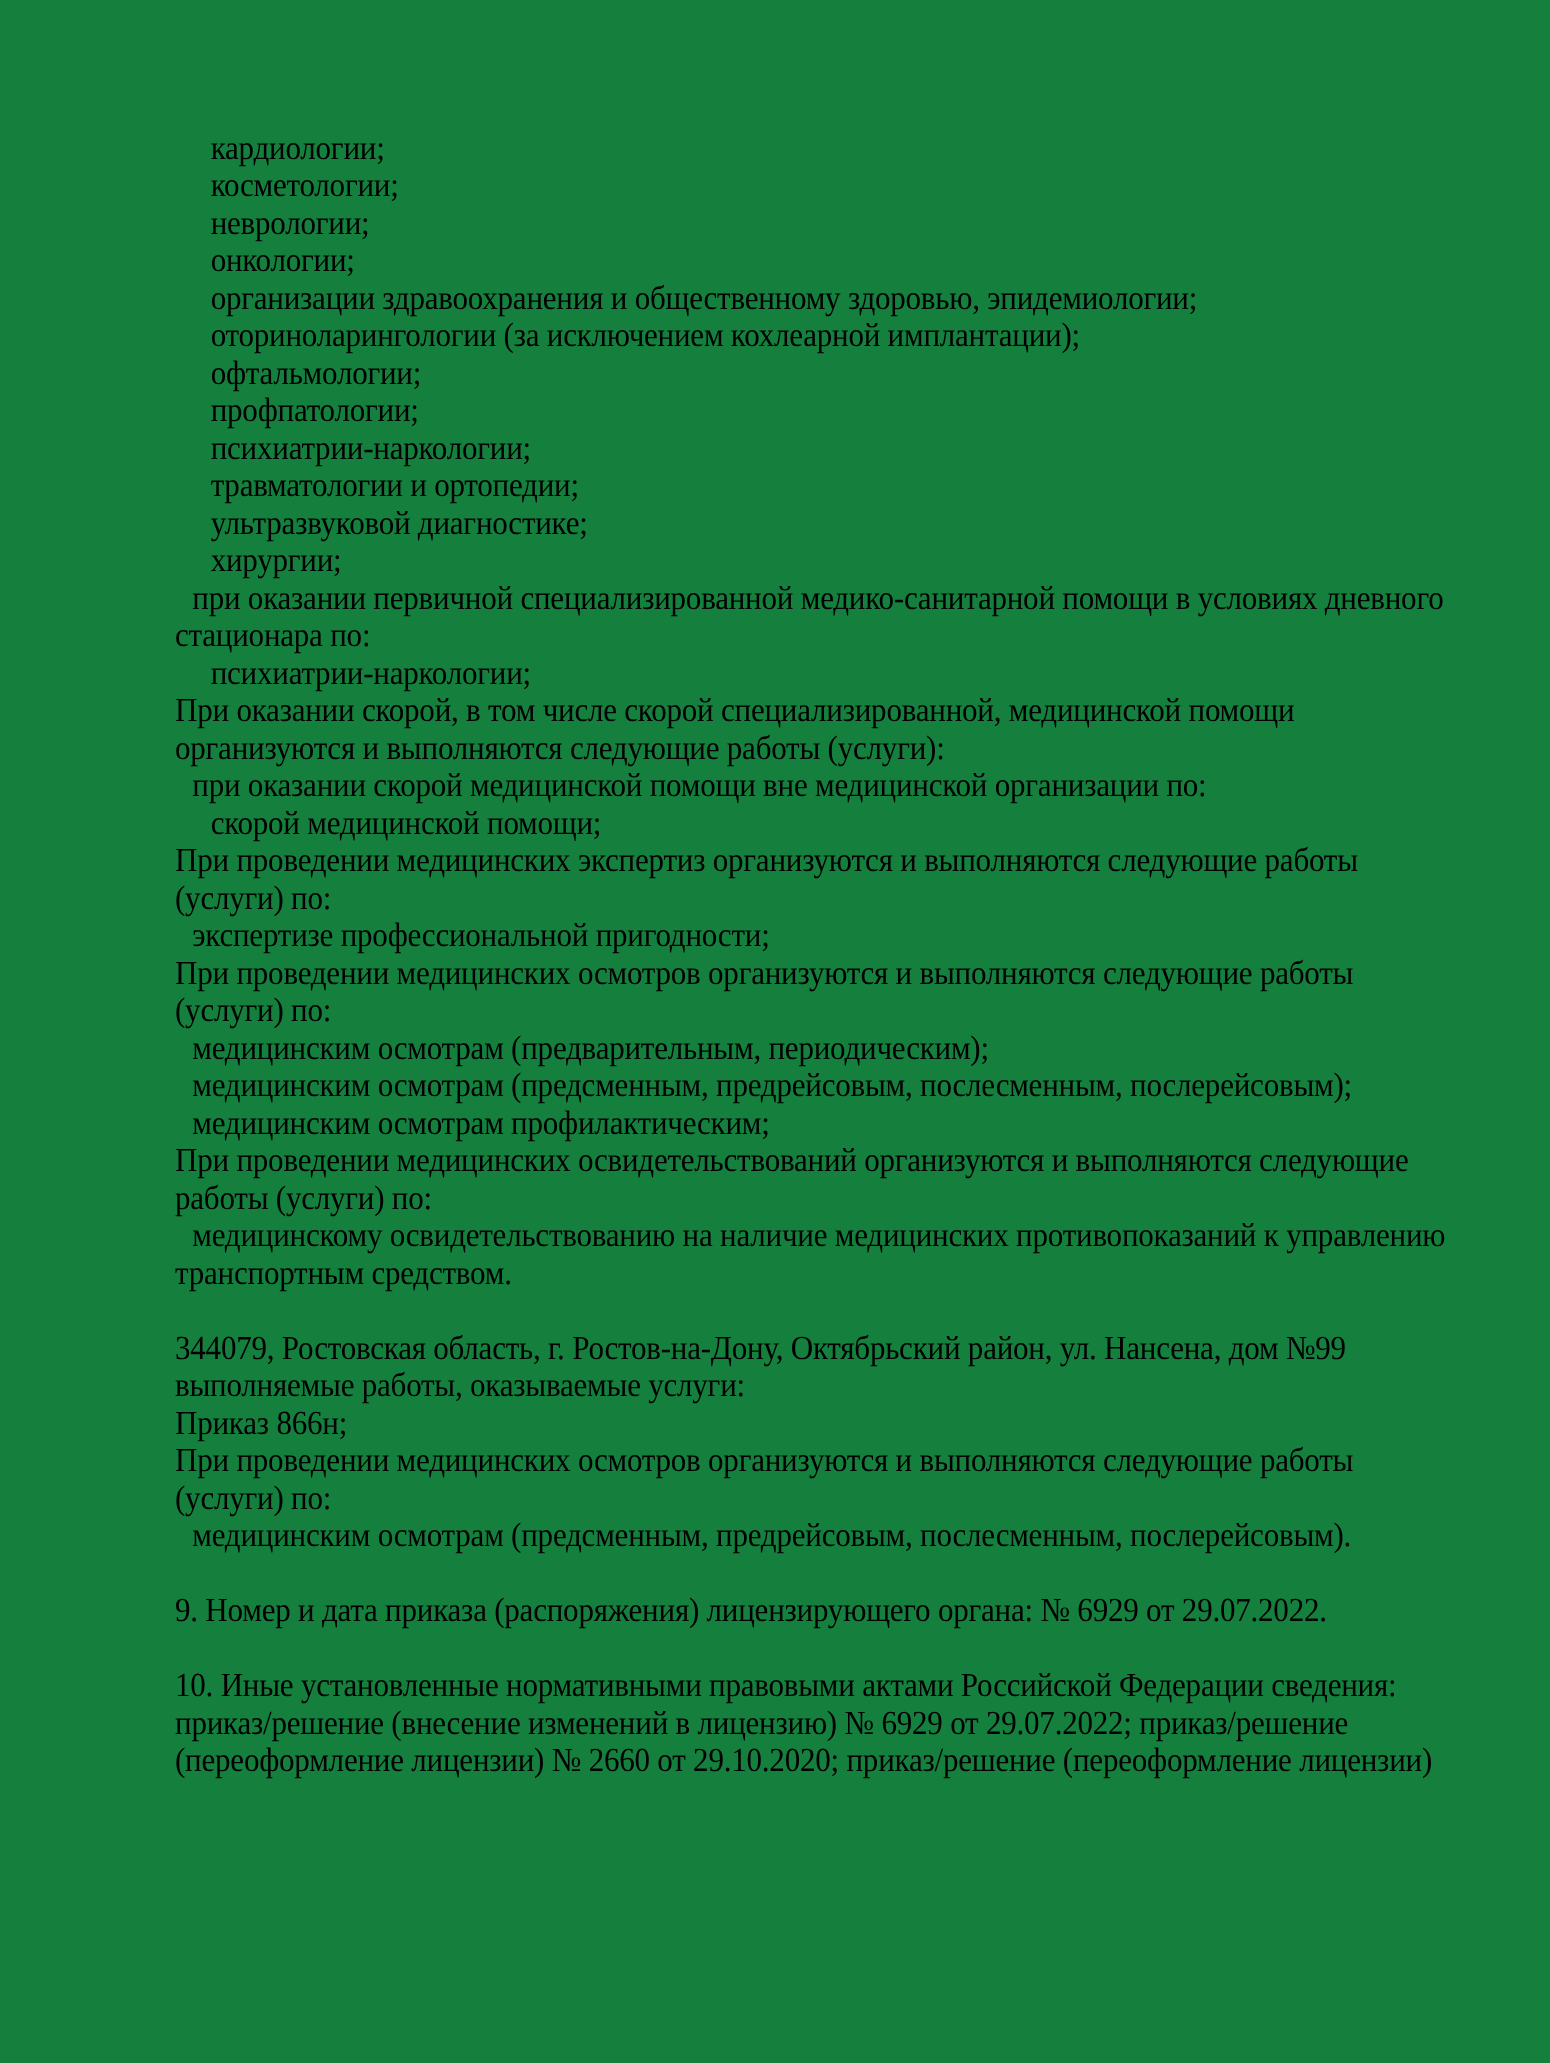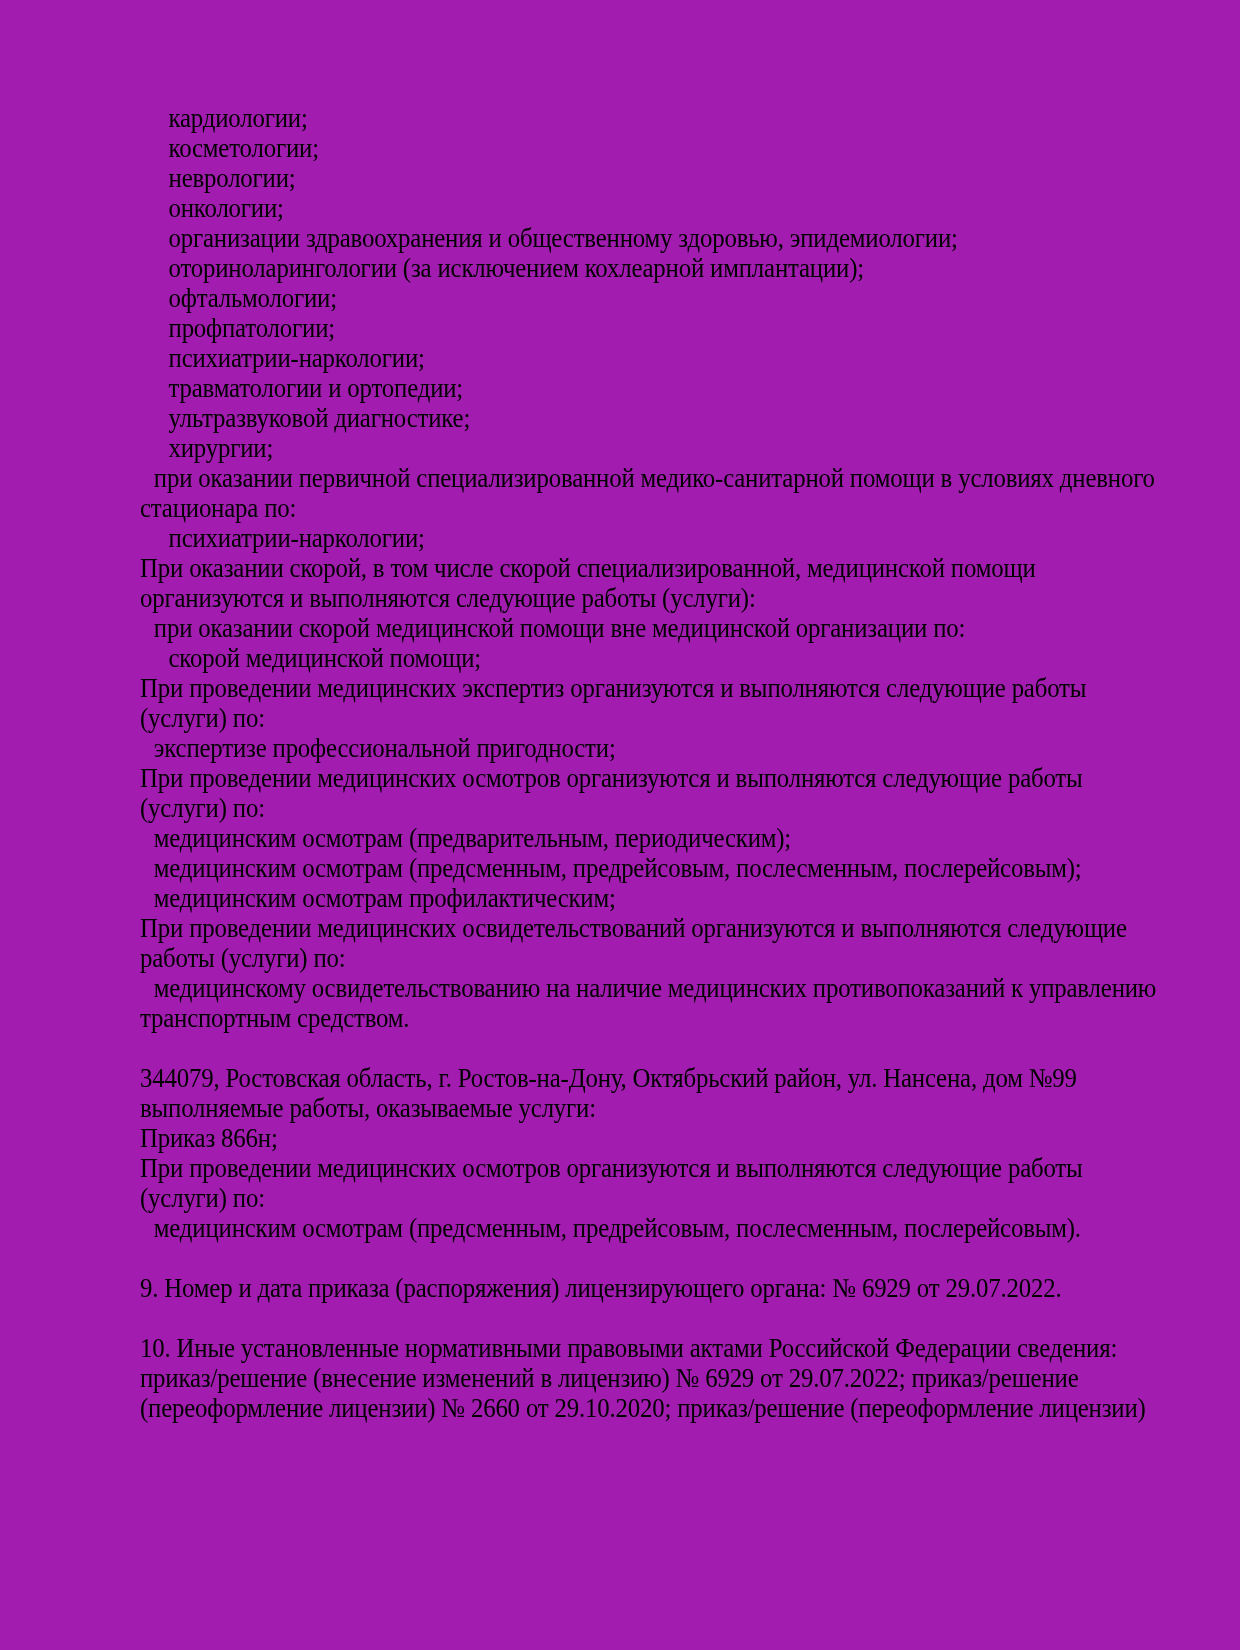--- a/index.html
+++ b/index.html
@@ -31,21 +31,21 @@
     transform-origin: 0 50%;
     letter-spacing: -0.2px;
   }
   .ind-0 { padding-left: 0; }
   .ind-1 { padding-left: 15px; }
   .ind-2 { padding-left: 31px; }
 </style>
 </head>
 <body>
 
-<div class="page" style="background: #a21caf; color: rgb(0, 0, 0);">
+<div class="page" style="background: #15803d; color: rgb(0, 0, 0);">
   <div class="text-block">
       <div class="line ind-2">кардиологии;</div>
       <div class="line ind-2">косметологии;</div>
       <div class="line ind-2">неврологии;</div>
       <div class="line ind-2">онкологии;</div>
       <div class="line ind-2">организации здравоохранения и общественному здоровью, эпидемиологии;</div>
       <div class="line ind-2">оториноларингологии (за исключением кохлеарной имплантации);</div>
       <div class="line ind-2">офтальмологии;</div>
       <div class="line ind-2">профпатологии;</div>
       <div class="line ind-2">психиатрии-наркологии;</div>

